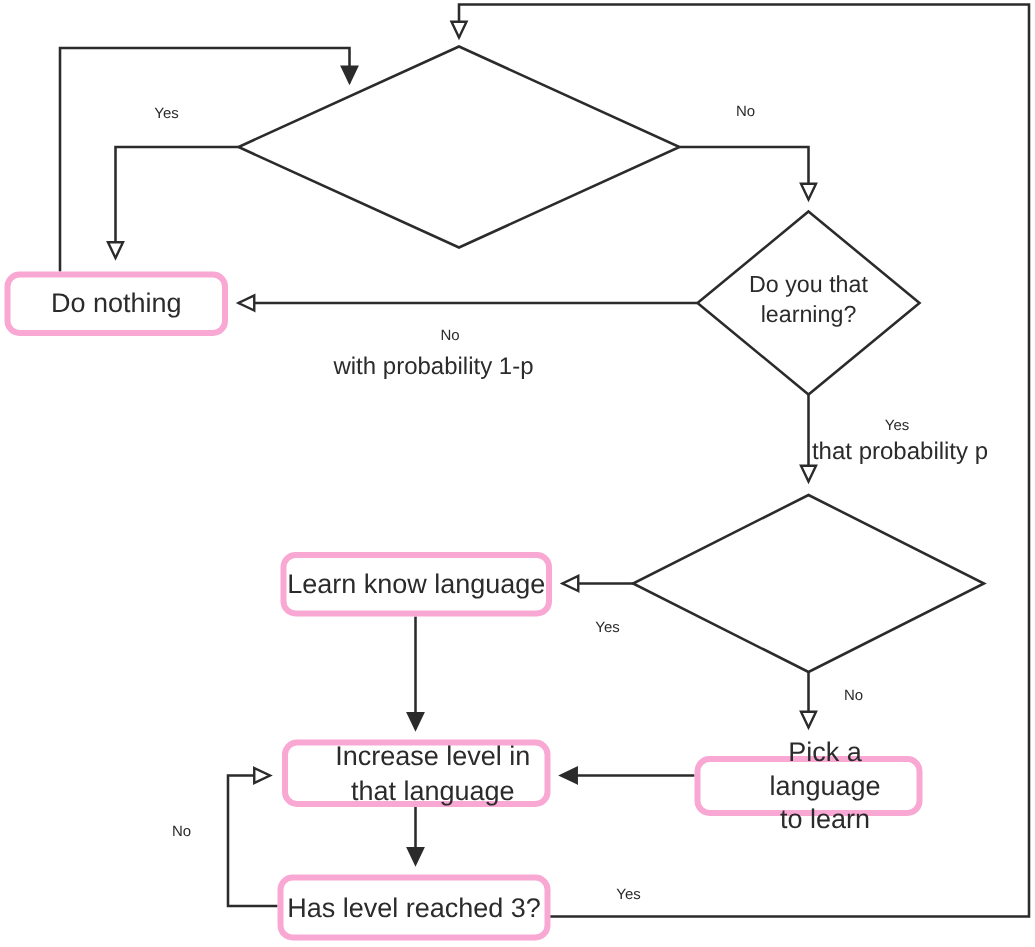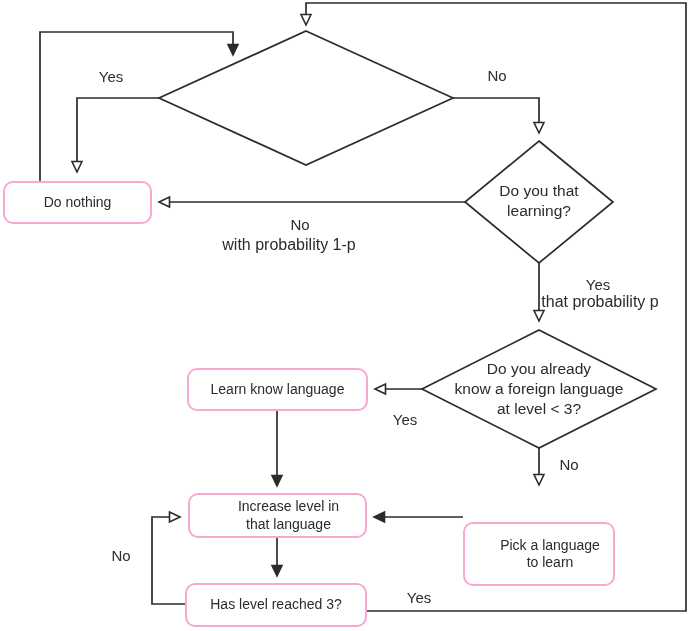--- a/index.html
+++ b/index.html
@@ -16,46 +16,46 @@
     overflow: hidden;
   }
   .canvas {
     position: absolute;
     left: 0;
     top: 0;
   }
   .node-box {
     position: absolute;
     box-sizing: border-box;
-    border: 2px solid #f9a8d4;
+    border: 4px solid #f9a8d4;
     border-radius: 10px;
     background: #ffffff;
     display: flex;
     align-items: center;
     justify-content: center;
     text-align: center;
     color: #2b2b2b;
-    font-size: 14px;
+    font-size: 18px;
     line-height: 1.25;
     white-space: pre-line;
   }
   .diamond-label {
     position: absolute;
     transform: translate(-50%, -50%);
     text-align: center;
     color: #2b2b2b;
     font-size: 15.5px;
     line-height: 1.3;
     white-space: pre-line;
   }
   .edge-label {
     position: absolute;
     transform: translate(-50%, -50%);
     color: #2b2b2b;
-    font-size: 15px;
+    font-size: 10px;
     white-space: nowrap;
   }
   .edge-label.small {
     font-size: 16px;
   }
 </style>
 </head>
 <body>
 
 <div class="stage">
@@ -99,29 +99,26 @@
 
     <g fill="#ffffff" stroke="#2b2b2b" stroke-width="1.7">
       <polygon points="306,31 453,98 306,165 159,98"></polygon>
       <polygon points="539,141 613,202 539,263 465,202"></polygon>
       <polygon points="539,330 656,389 539,448 422,389"></polygon>
     </g>
   </svg>
 
   <div class="diamond-label" style="left:539px; top:201px; width:130px;">Do you that
 learning?</div>
-  <div class="diamond-label" style="left:539px; top:389px; width:220px;">Do you already
-know a foreign language
-at level &lt; 3?</div>
 
   <div class="node-box" style="left:3px; top:181px; width:149px; height:43px;">Do nothing</div>
   <div class="node-box" style="left:187px; top:368px; width:181px; height:43px;">Learn know language</div>
   <div class="node-box" style="left:188px; top:493px; width:179px; height:45px;padding-left:22px;">Increase level in
 that language</div>
-  <div class="node-box" style="left:463px; top:522px; width:152px; height:64px;padding-left:22px;">Pick a language
+  <div class="node-box" style="left:463px; top:504px; width:152px; height:40px;padding-left:22px;">Pick a language
 to learn</div>
   <div class="node-box" style="left:185px; top:583px; width:182px; height:44px;">Has level reached 3?</div>
 
   <span class="edge-label" style="left:111px; top:76px;">Yes</span>
   <span class="edge-label" style="left:497px; top:75px;">No</span>
   <span class="edge-label" style="left:300px; top:224px;">No</span>
   <span class="edge-label small" style="left:289px; top:245px;">with probability 1-p</span>
   <span class="edge-label" style="left:598px; top:284px;">Yes</span>
   <span class="edge-label small" style="left:600px; top:302px;">that probability p</span>
   <span class="edge-label" style="left:405px; top:419px;">Yes</span>

